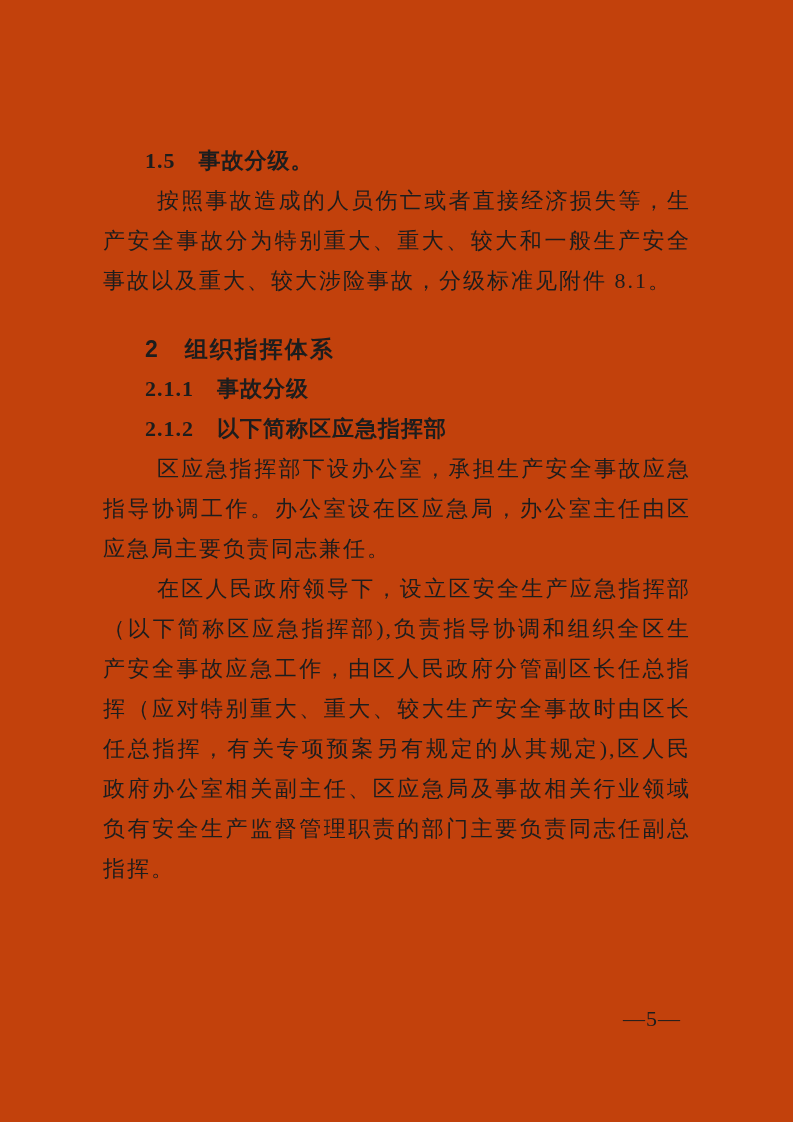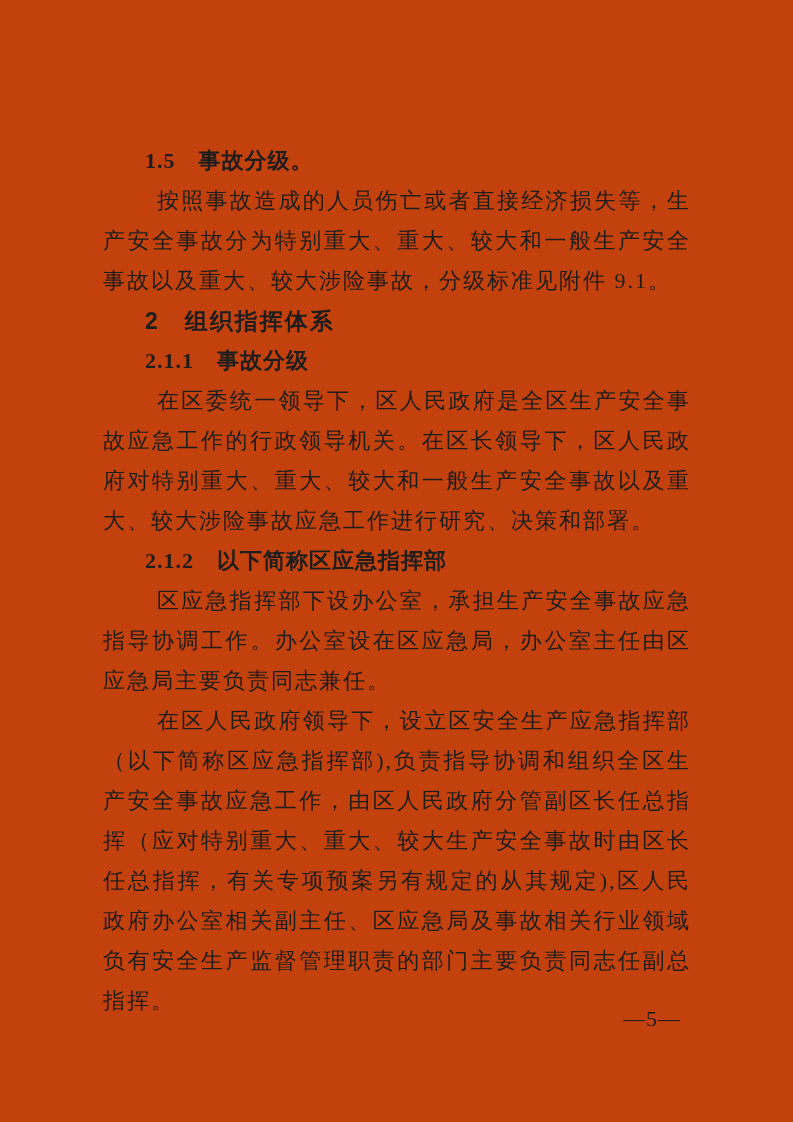--- a/index.html
+++ b/index.html
@@ -37,45 +37,45 @@
       font-weight: bold;
       letter-spacing: 1px;
       font-family: "Liberation Serif", "DejaVu Serif", serif;
     }
     .heading-hei {
       text-indent: 42px;
       font-weight: bold;
       letter-spacing: 2px;
       font-size: 23px;
       font-family: "Liberation Sans", "DejaVu Sans", sans-serif;
+      margin-top: 28px;
     }
     .page-number {
       position: absolute;
       right: 112px;
       top: 1006px;
       font-size: 22px;
       letter-spacing: 1px;
       color: #1d1d1d;
     }
   </style>
 </head>
 <body>
 
 <div class="page">
   <div class="content">
     <p class="block heading-kai">1.5　事故分级。</p>
 
-    <p class="block paragraph">按照事故造成的人员伤亡或者直接经济损失等，生产安全事故分为特别重大、重大、较大和一般生产安全事故以及重大、较大涉险事故，分级标准见附件 9.1。</p>
+    <p class="block paragraph">按照事故造成的人员伤亡或者直接经济损失等，生产安全事故分为特别重大、重大、较大和一般生产安全事故以及重大、较大涉险事故，分级标准见附件 8.1。</p>
 
     <p class="block heading-hei">2　组织指挥体系</p>
 
 
     <p class="block heading-kai">2.1.1　事故分级</p>
 
-    <p class="block paragraph">在区委统一领导下，区人民政府是全区生产安全事故应急工作的行政领导机关。在区长领导下，区人民政府对特别重大、重大、较大和一般生产安全事故以及重大、较大涉险事故应急工作进行研究、决策和部署。</p>
 
     <p class="block heading-kai">2.1.2　以下简称区应急指挥部</p>
 
     <p class="block paragraph">区应急指挥部下设办公室，承担生产安全事故应急指导协调工作。办公室设在区应急局，办公室主任由区应急局主要负责同志兼任。</p>
 
     <p class="block paragraph">在区人民政府领导下，设立区安全生产应急指挥部（以下简称区应急指挥部),负责指导协调和组织全区生产安全事故应急工作，由区人民政府分管副区长任总指挥（应对特别重大、重大、较大生产安全事故时由区长任总指挥，有关专项预案另有规定的从其规定),区人民政府办公室相关副主任、区应急局及事故相关行业领域负有安全生产监督管理职责的部门主要负责同志任副总指挥。</p>
   </div>
 
   <div class="page-number">—5—</div>
 </div>

